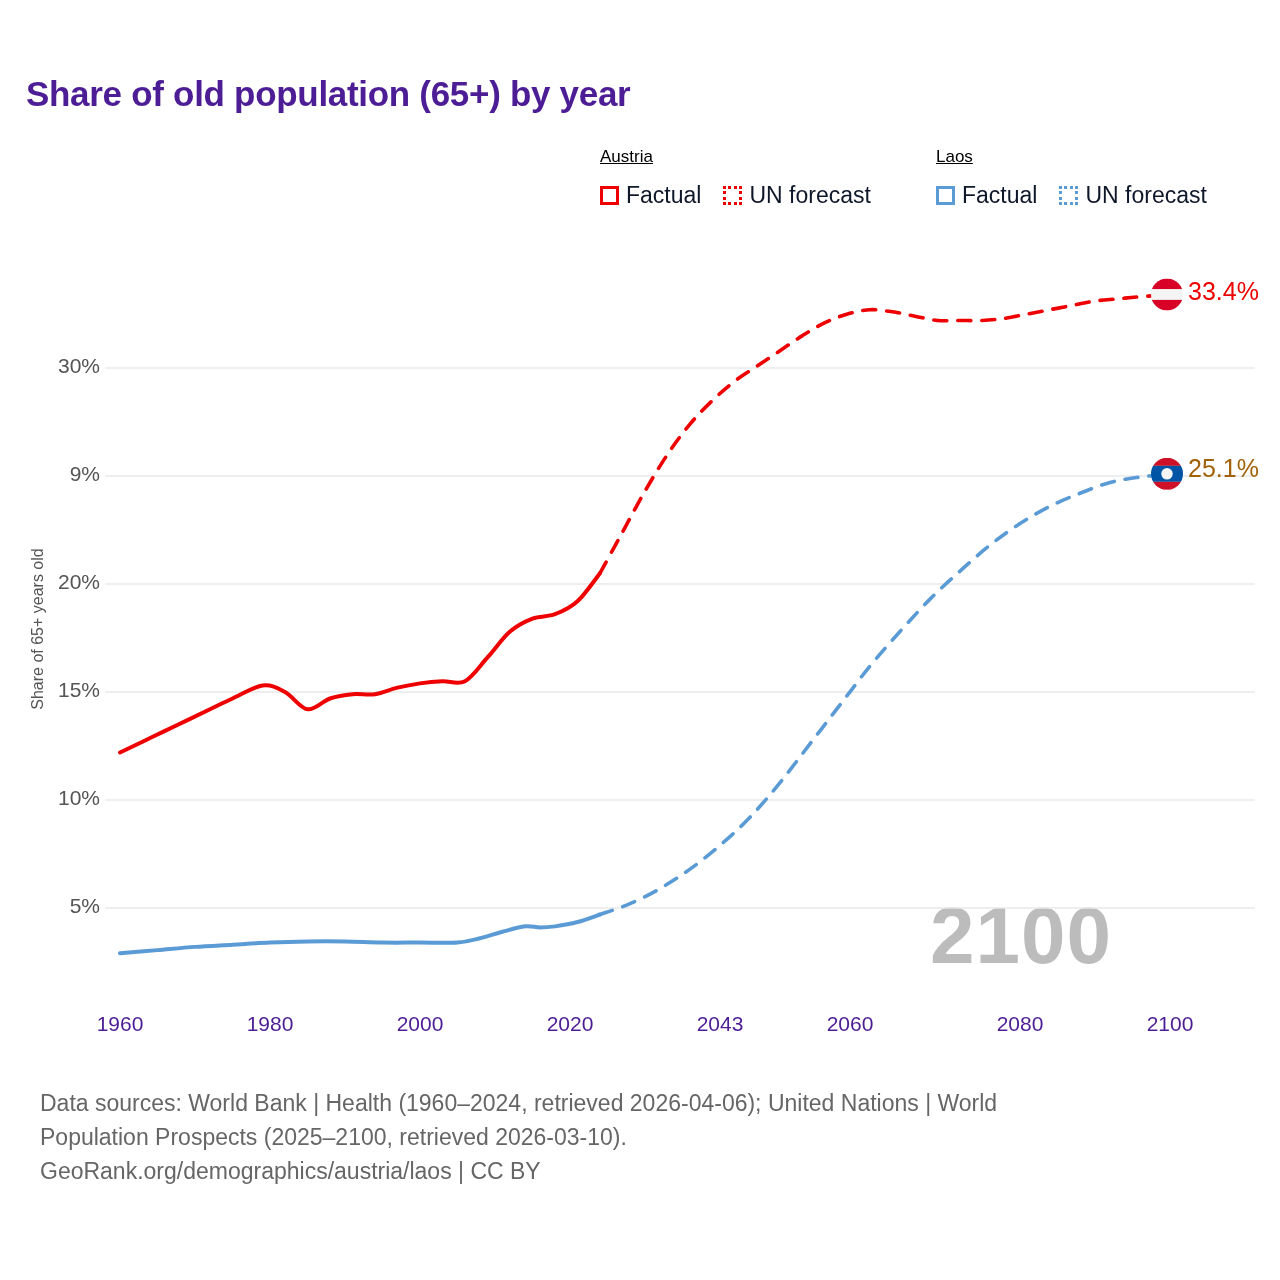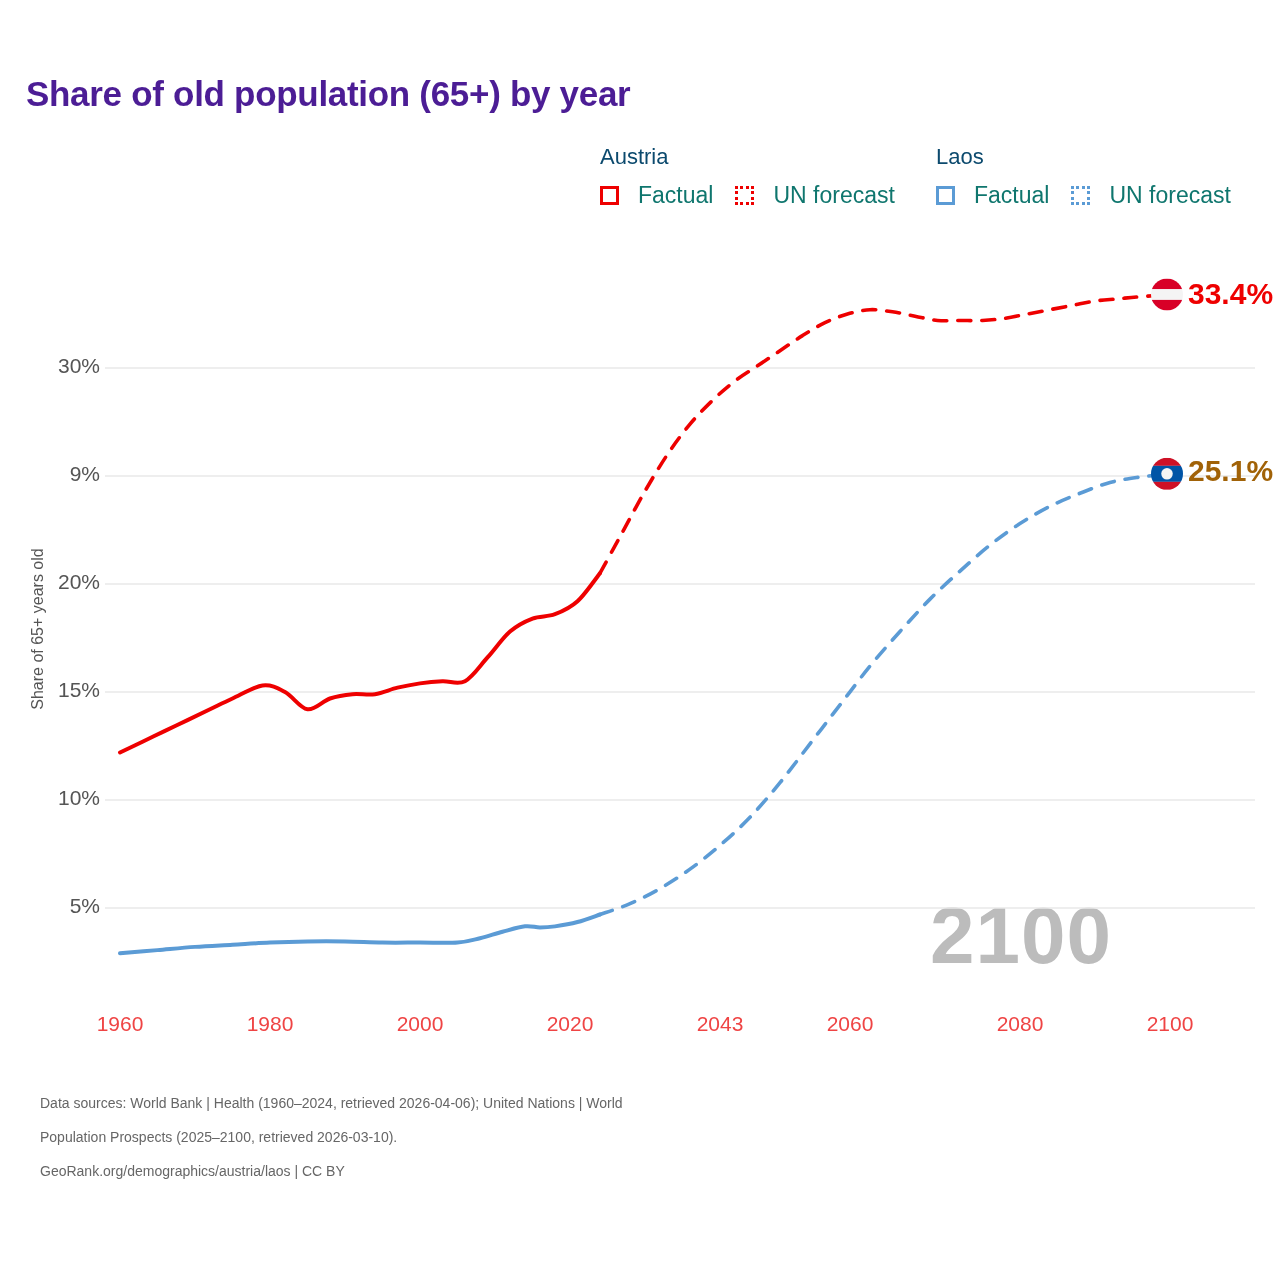--- a/index.html
+++ b/index.html
@@ -38,24 +38,25 @@
     width: 660px;
     height: 80px;
   }
   .legend-group {
     position: absolute;
     top: 0;
   }
   .legend-group.austria { left: 0px; }
   .legend-group.laos    { left: 336px; }
   .legend-country {
-    font-size: 22px;
-    color: #0c4a6e;
+    font-size: 17px;
+    color: #000000;
     line-height: 26px;
     white-space: nowrap;
+    text-decoration: underline;
   }
   .legend-row {
     margin-top: 12px;
     display: flex;
     align-items: center;
     white-space: nowrap;
   }
   .legend-item {
     display: flex;
     align-items: center;
@@ -67,22 +68,21 @@
     box-sizing: border-box;
     margin-right: 7px;
     background: transparent;
   }
   .swatch.solid-red   { border: 3px solid #ee0000; }
   .swatch.dotted-red  { border: 3px dotted #ee0000; }
   .swatch.solid-blue  { border: 3px solid #5b9bd5; }
   .swatch.dotted-blue { border: 3px dotted #5b9bd5; }
   .legend-label {
     font-size: 23px;
-    color: #0f766e;
-    margin-left: 12px;
+    color: #0f172a;
   }
   
   .plot-area {
     position: absolute;
     left: 0; top: 0;
     width: 1280px; height: 1280px;
   }
   .y-axis-title {
     position: absolute;
     left: -72px;
@@ -108,48 +108,47 @@
     left: 20px;
     top: 0;
     width: 80px;
     height: 1280px;
   }
   .x-tick {
     position: absolute;
     width: 120px;
     text-align: center;
     font-size: 21px;
-    color: #ef4444;
+    color: #4c1d95;
     top: 1012px;
   }
   .watermark {
     position: absolute;
     left: 930px;
     top: 896px;
     font-size: 80px;
     font-weight: bold;
     color: #bcbcbc;
     letter-spacing: 1px;
     line-height: 80px;
   }
   .end-label {
     position: absolute;
-    font-size: 30px;
-    white-space: nowrap;
-    font-weight: bold;
+    font-size: 25px;
+    white-space: nowrap;
   }
   .end-label.austria { left: 1188px; top: 277px; color: #ee0000; }
   .end-label.laos    { left: 1188px; top: 454px; color: #a16207; }
   
   .footer {
     position: absolute;
     left: 40px;
     top: 1086px;
     width: 1180px;
-    font-size: 14px;
+    font-size: 23px;
     color: #666666;
     line-height: 34px;
   }
   .footer div { white-space: nowrap; }
 </style>
 </head>
 <body>
 
 <div id="chart-root">
 

